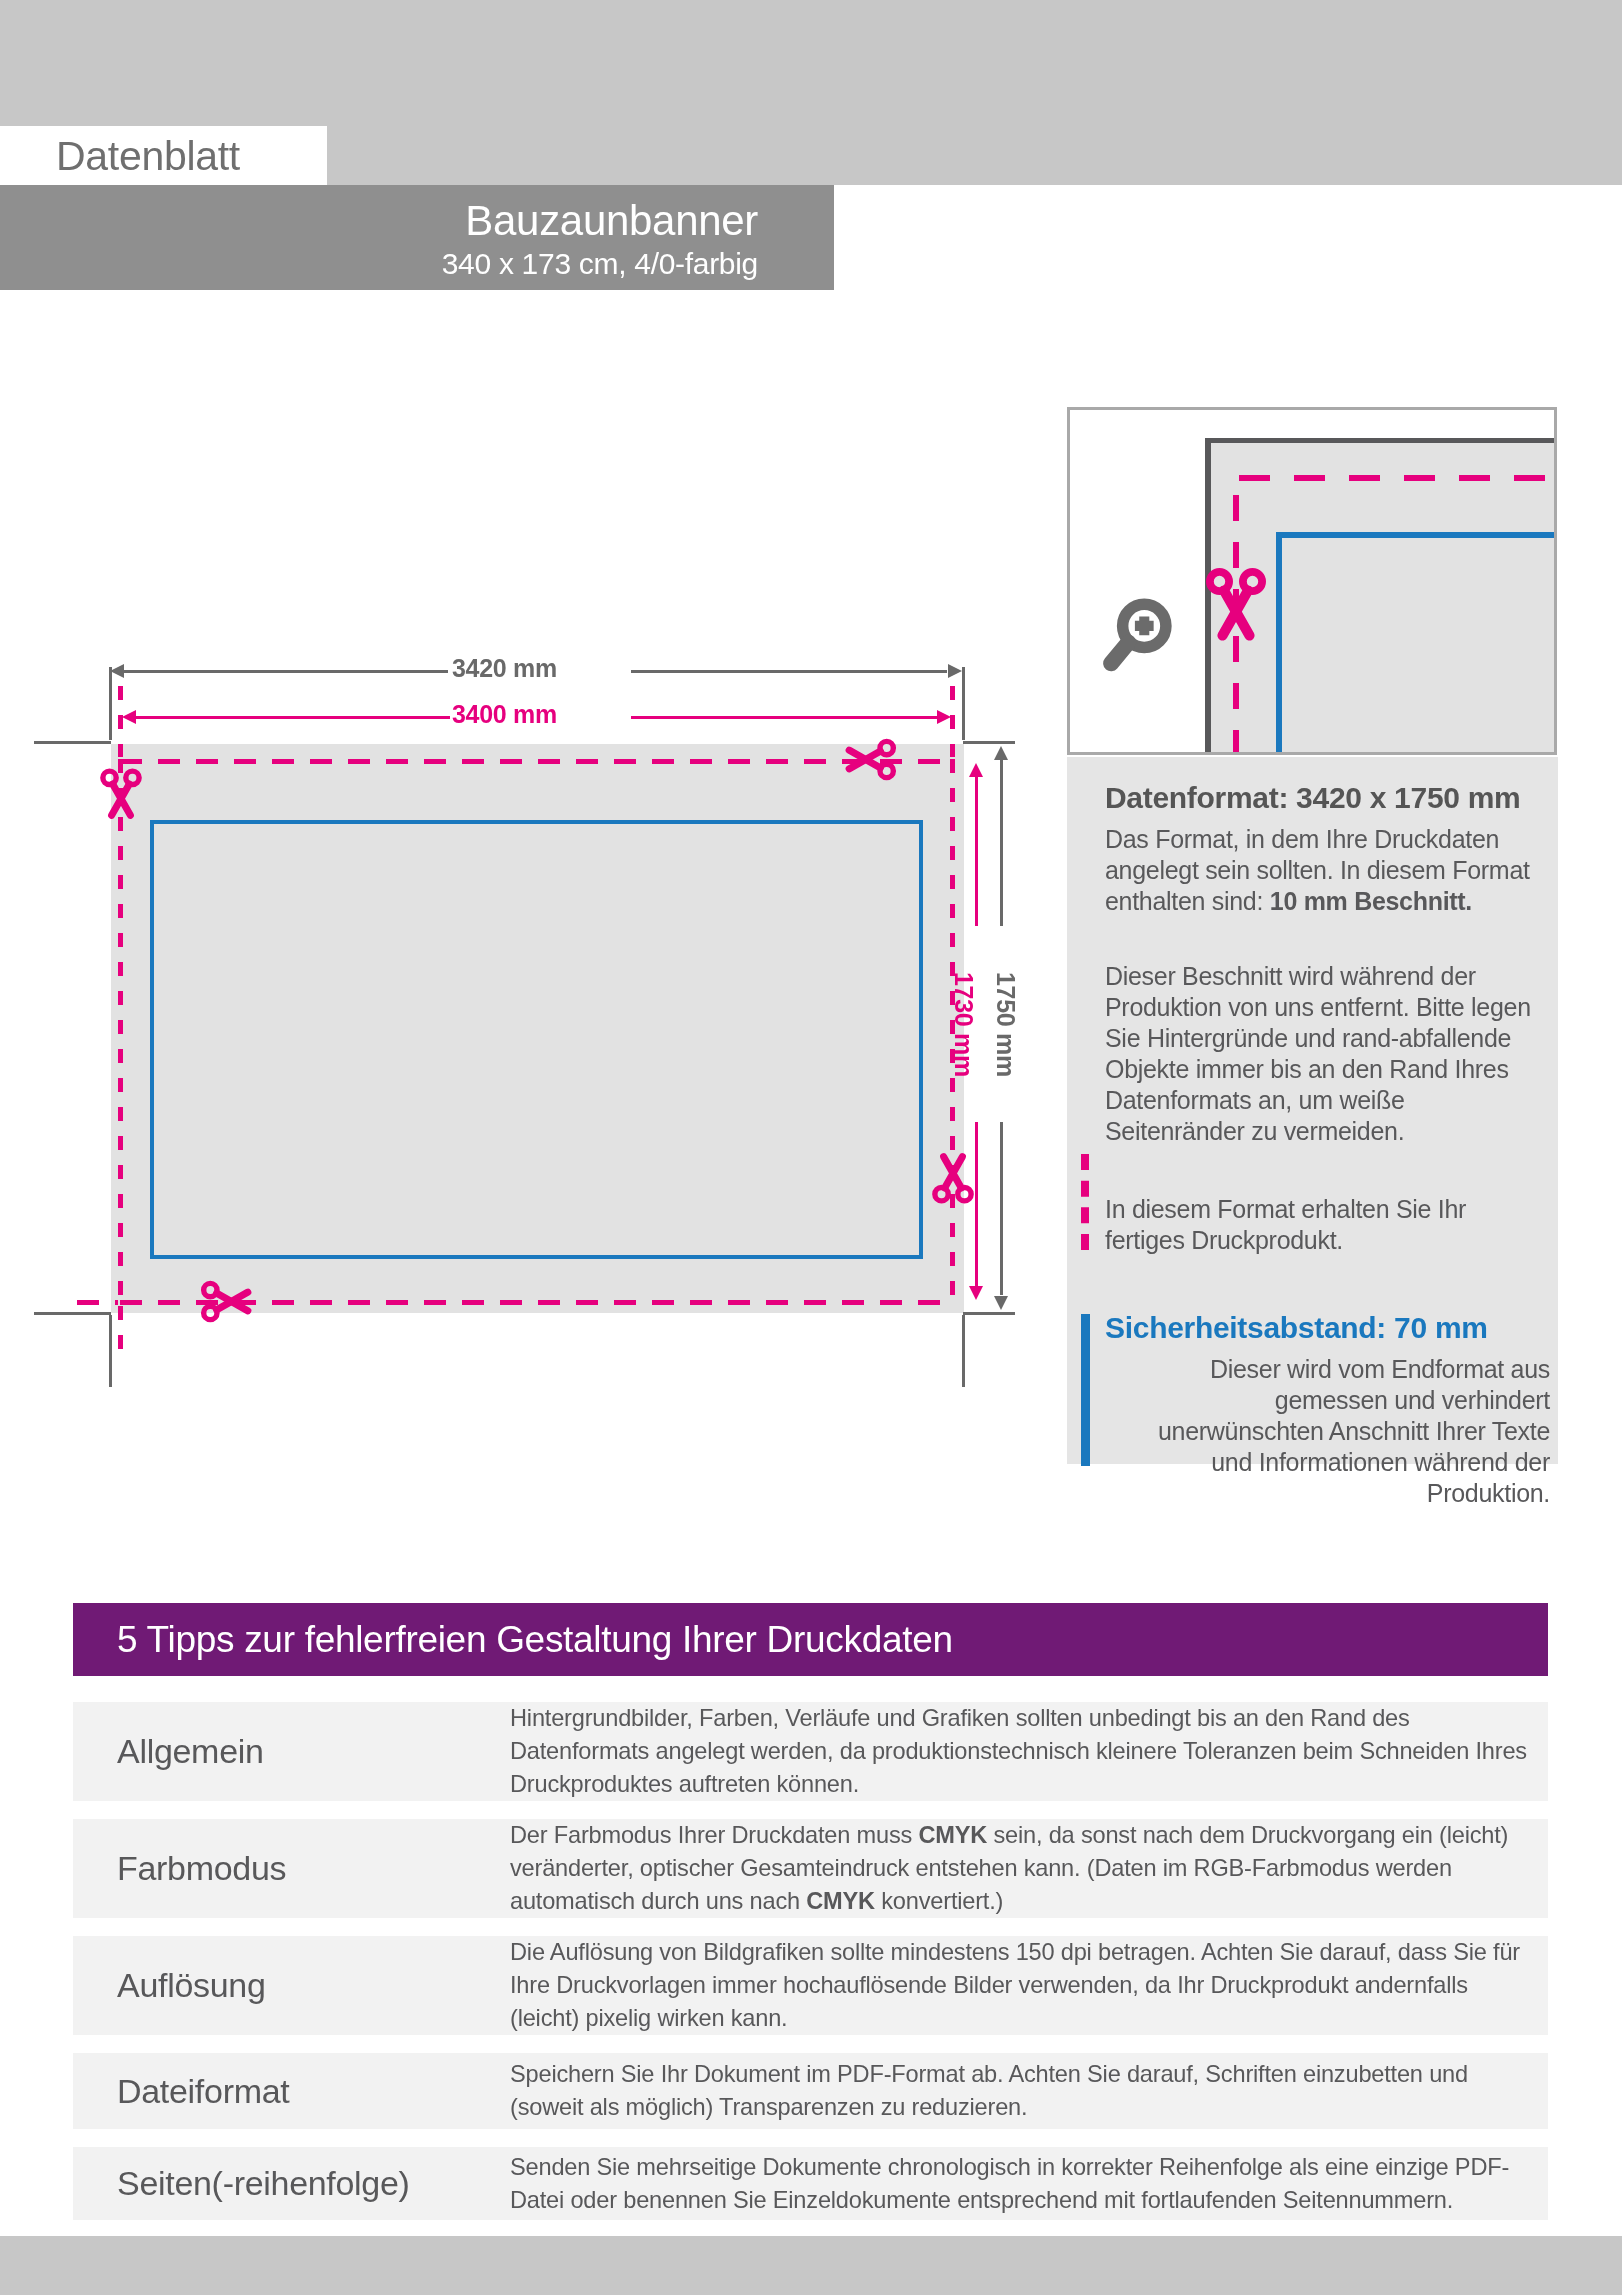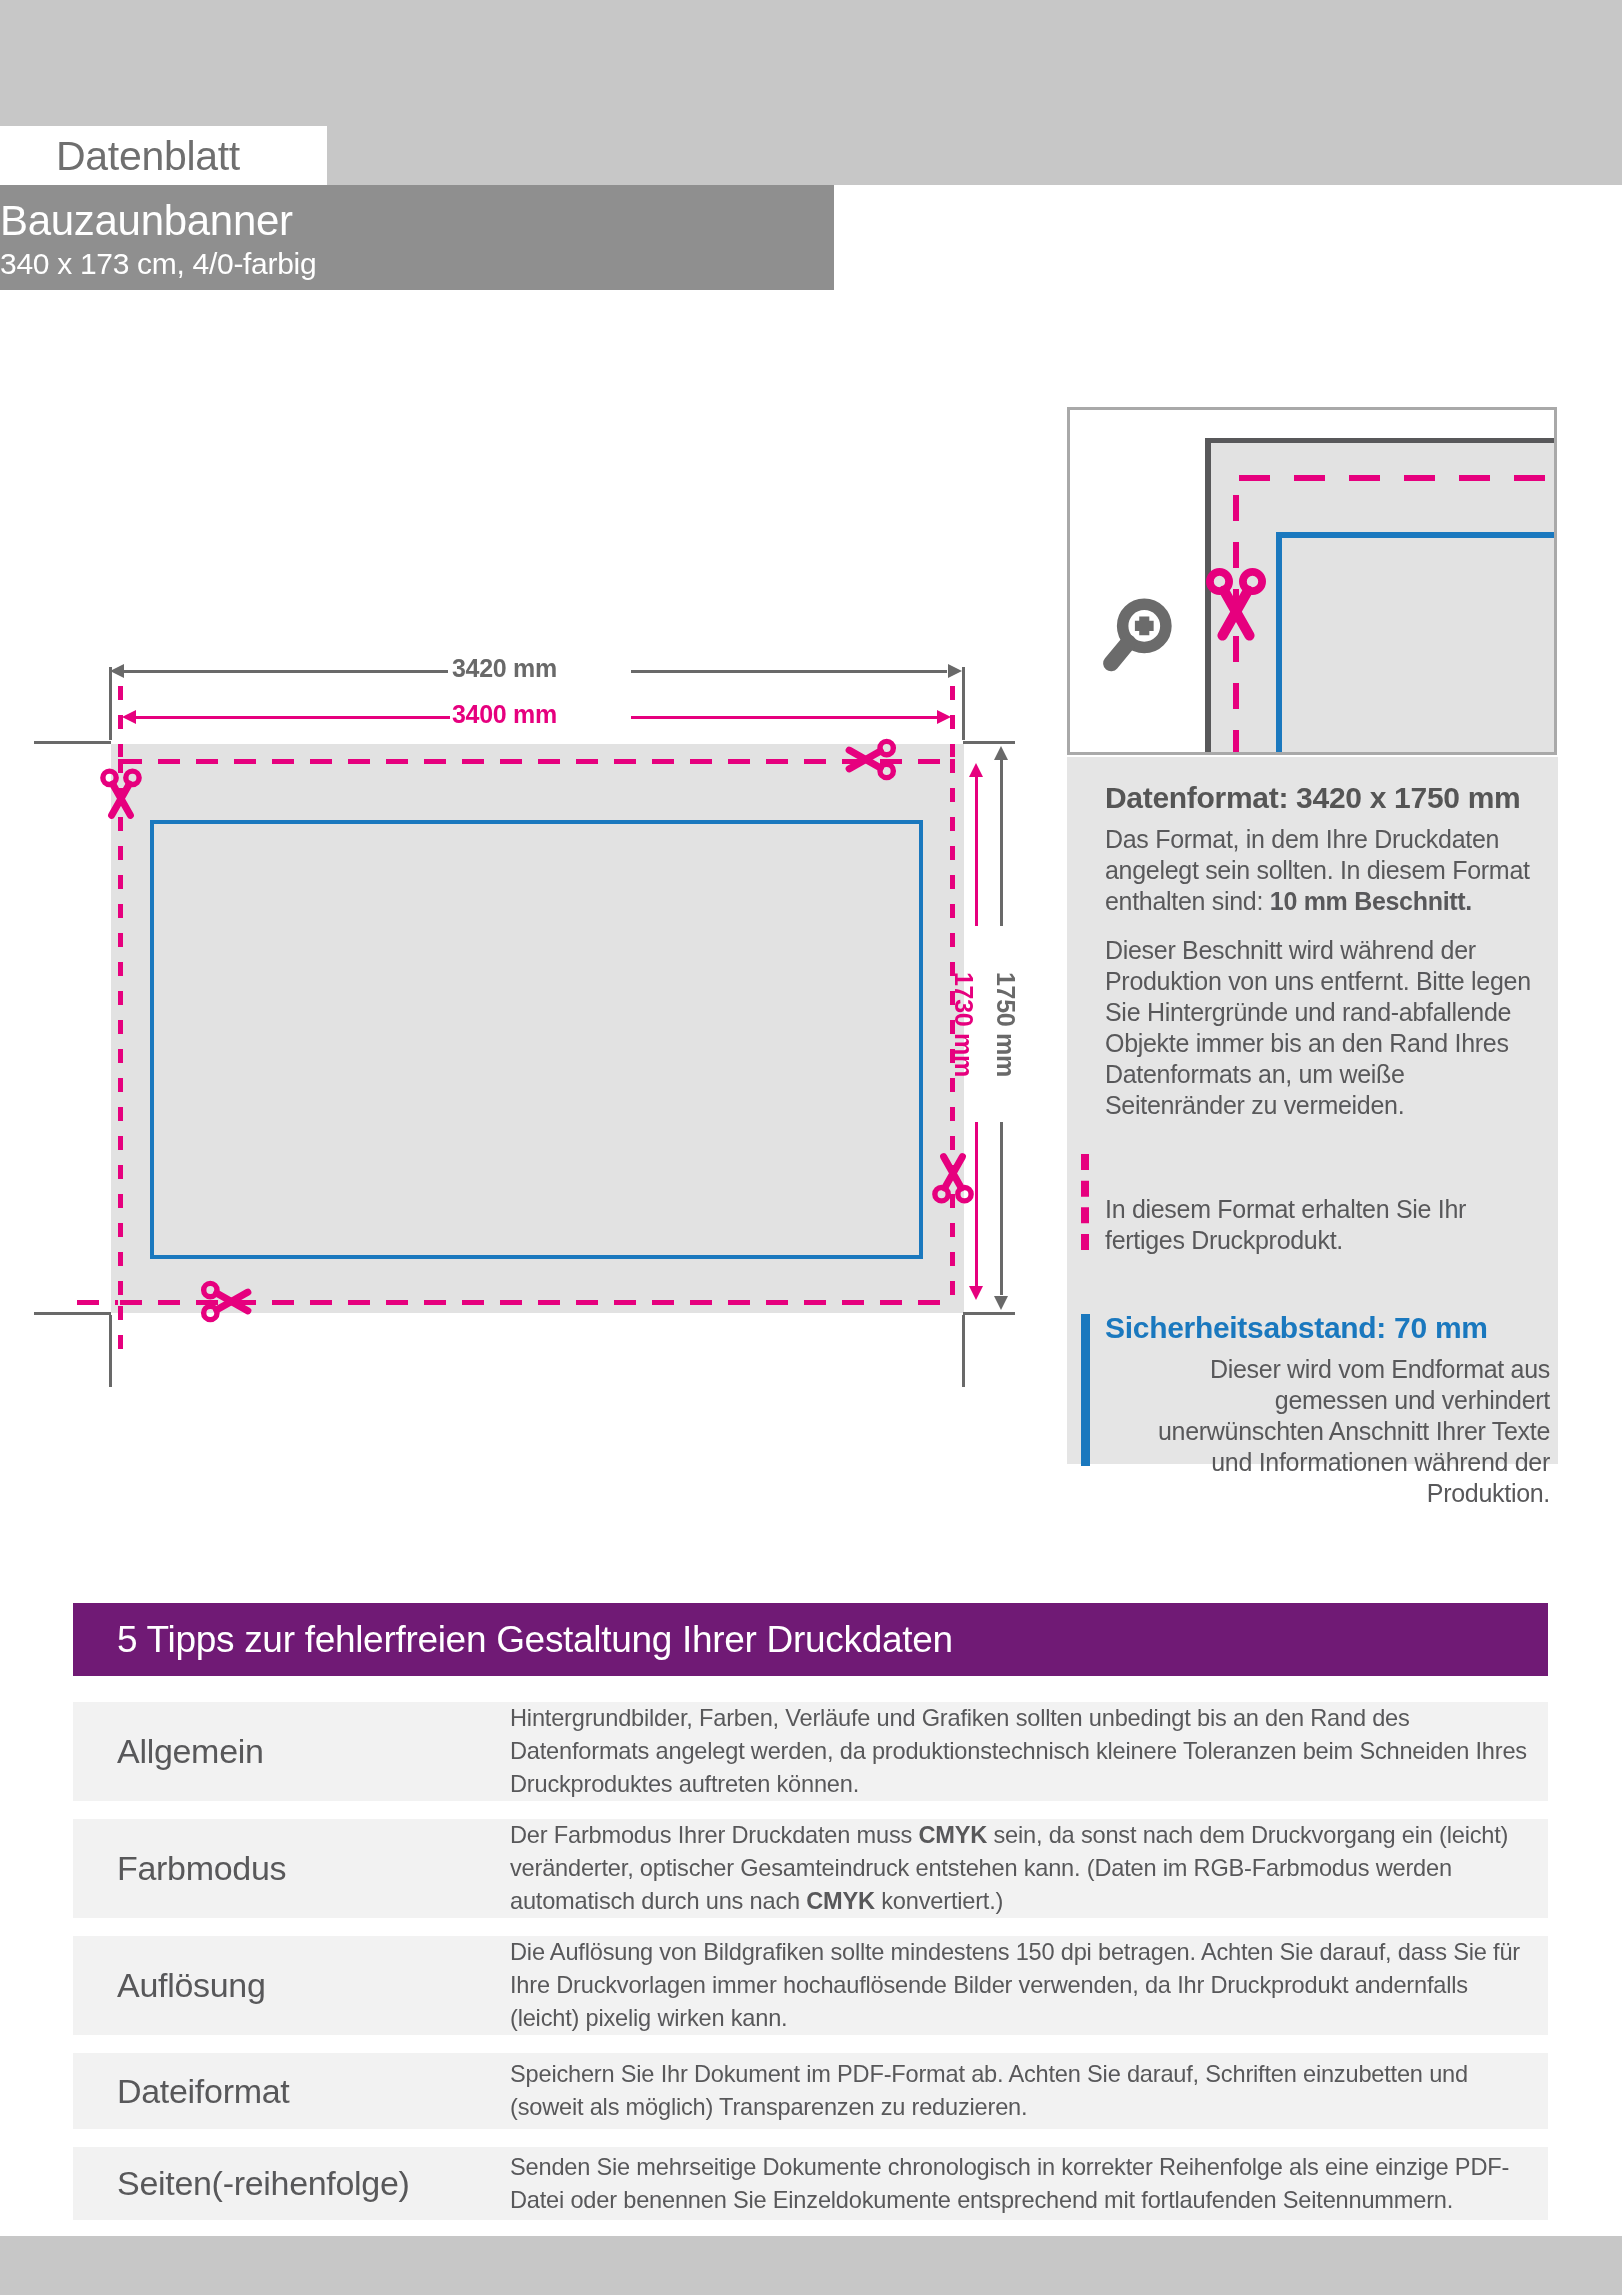--- a/index.html
+++ b/index.html
@@ -1,21 +1,21 @@
 <!DOCTYPE html>
 <html style="font-size:10.5px"><head>
 <meta charset="utf-8">
 <style>
   html,body{margin:0;padding:0;}
   body{font-family:"Liberation Sans","DejaVu Sans",sans-serif;background:#fff;}
   #page{position:relative;width:1623px;height:2295px;background:#fff;overflow:hidden;letter-spacing:-0.3px;}
   .abs{position:absolute;}
   .band{background:#c7c7c7;}
   .sheetbox{background:#ffffff;color:#6f6f6f;font-size:41px;line-height:60px;padding-left:56px;}
-  .titlebox{background:#8f8f8f;color:#ffffff;padding-right:76px;box-sizing:border-box;}
+  .titlebox{background:#8f8f8f;color:#ffffff;text-align:right;padding-right:76px;box-sizing:border-box;}
   .titlebox .t1{font-size:42px;line-height:48px;margin-top:11.8px;}
   .titlebox .t2{font-size:30px;line-height:38px;}
   .fillrect{background:#e2e2e2;}
   .bluerect{border:4.6px solid #1a78be;box-sizing:border-box;background:transparent;}
   .grayline{background:#696969;}
   .dash-h{background:repeating-linear-gradient(90deg,#e6007e 0 22px,transparent 22px 38px);}
   .dash-v{background:repeating-linear-gradient(180deg,#e6007e 0 14.4px,transparent 14.4px 29px);}
   .dash-h-big{background:repeating-linear-gradient(90deg,#e6007e 0 31px,transparent 31px 55px);}
   .dash-v-big{background:repeating-linear-gradient(180deg,#e6007e 0 26px,transparent 26px 47px);}
   .dimlabel{font-size:25px;font-weight:bold;}
@@ -143,21 +143,21 @@
     <svg class="abs" style="left:31px;top:185px;" width="75" height="82" viewBox="0 0 52 56">
       <circle cx="30" cy="21" r="15" fill="none" stroke="#6b6b6b" stroke-width="8"></circle>
       <path d="M30 14.5 V27.5 M23.5 21 H36.5" stroke="#6b6b6b" stroke-width="7" fill="none"></path>
       <path d="M19 32.5 L7 47" stroke="#6b6b6b" stroke-width="11" stroke-linecap="round" fill="none"></path>
     </svg>
   </div>
 
   <div class="abs panel" style="left:1067px;top:757px;width:491px;height:707px;">
     <h2 class="abs h-gray" style="left:38px;top:23.6px;width:438px;">Datenformat: 3420 x 1750 mm</h2>
     <p class="abs" style="left:38px;top:67px;width:425px;"><span>Das Format, in dem Ihre Druckdaten angelegt sein sollten. In diesem Format enthalten sind: </span><span style="font-weight: bold;">10 mm Beschnitt.</span></p>
-    <p class="abs" style="left:38px;top:178px;width:429px;"><span>Dieser Beschnitt wird während der Produktion von uns entfernt. Bitte legen Sie Hintergründe und rand-abfallende Objekte immer bis an den Rand Ihres Datenformats an, um weiße Seitenränder zu vermeiden.</span></p>
+    <p class="abs" style="left:38px;top:204px;width:429px;"><span>Dieser Beschnitt wird während der Produktion von uns entfernt. Bitte legen Sie Hintergründe und rand-abfallende Objekte immer bis an den Rand Ihres Datenformats an, um weiße Seitenränder zu vermeiden.</span></p>
 
     <div class="abs bar-dash" style="left:14.4px;top:397px;"></div>
     <p class="abs" style="left:38px;top:437px;width:425px;"><span>In diesem Format erhalten Sie Ihr fertiges Druckprodukt.</span></p>
 
     <div class="abs bar-blue" style="left:14.4px;top:557px;"></div>
     <h2 class="abs h-blue" style="left:38px;top:554px;width:438px;">Sicherheitsabstand: 70 mm</h2>
     <p class="abs" style="left:48px;top:597px;width:435px;text-align:right;"><span>Dieser wird vom Endformat aus gemessen und verhindert unerwünschten Anschnitt Ihrer Texte und Informationen während der Produktion.</span></p>
   </div>
 
   <div class="abs tipband" style="left:73px;top:1603px;width:1475px;height:73px;">

